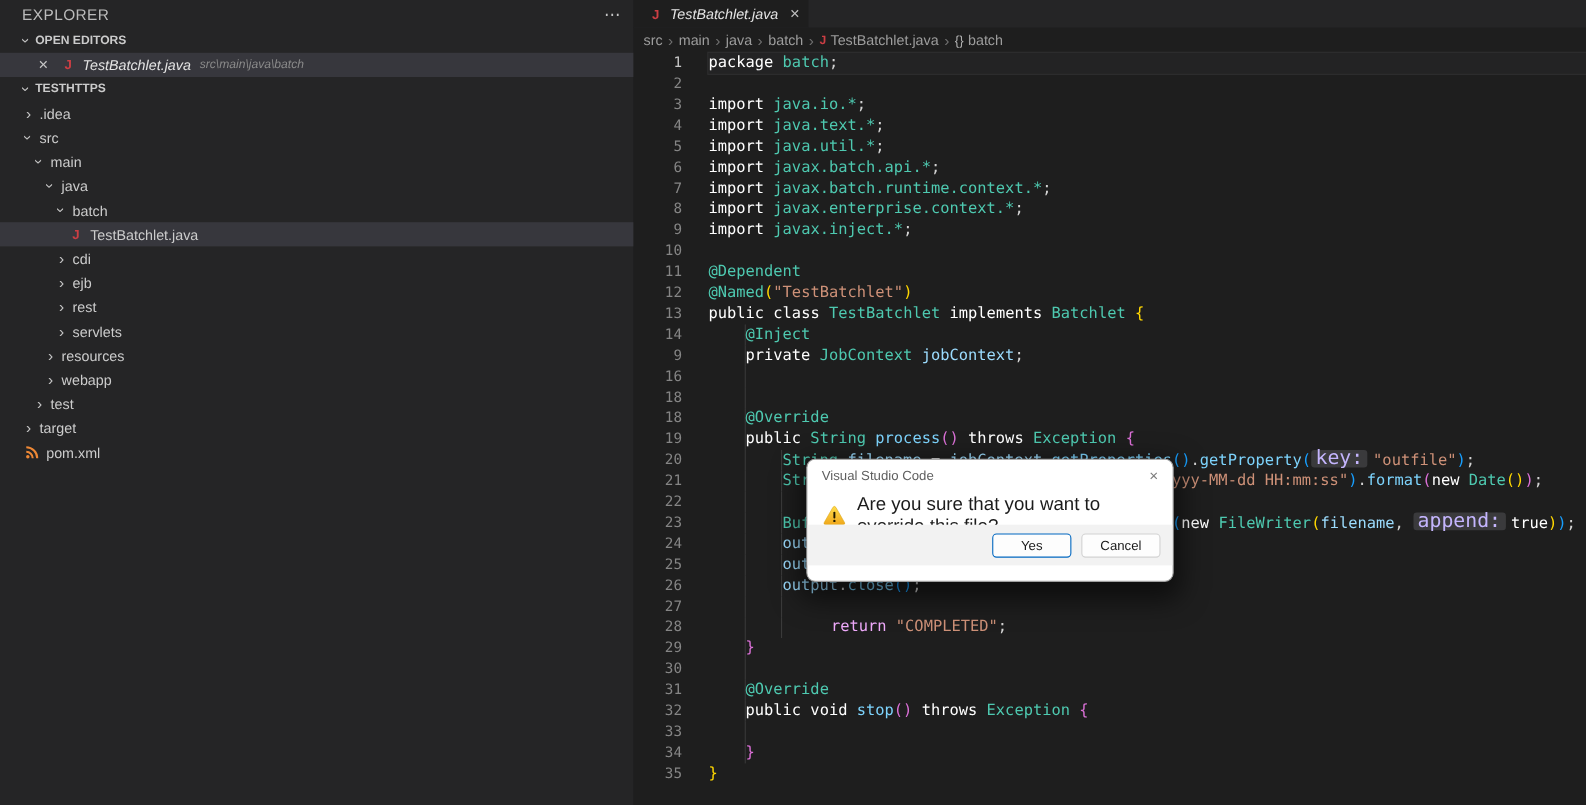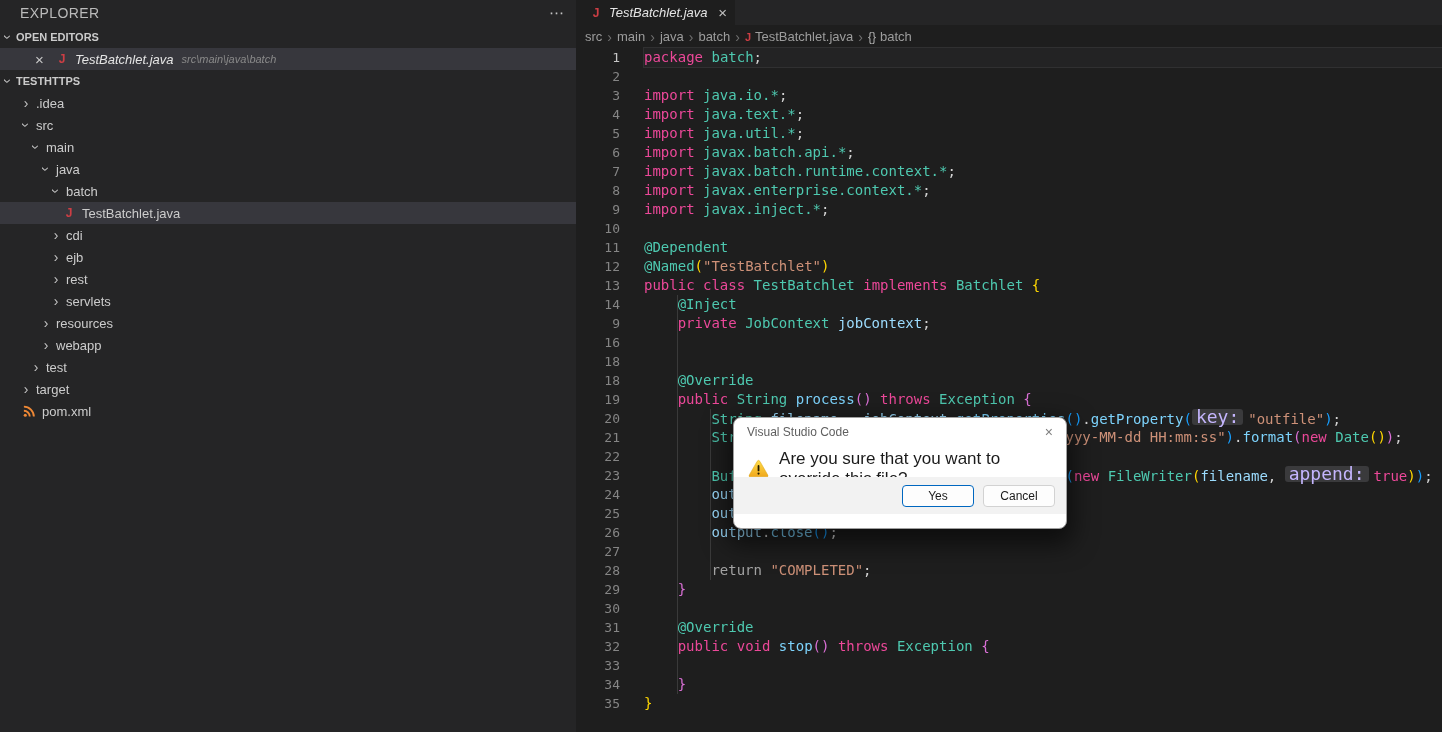--- a/index.html
+++ b/index.html
@@ -6,21 +6,21 @@
   html,body { width:1442px; height:732px; overflow:hidden; background:#1e1e1e;
               font-family:"Liberation Sans", sans-serif; }
   .app { position:relative; width:1442px; height:732px; background:#1e1e1e; }
 
   
   .sidebar { position:absolute; left:0; top:0; width:576px; height:100%;
              background:#252526; color:#cccccc; font-size:13px; }
   .sb-header { height:26px; display:flex; align-items:center; padding:0 12px 0 20px; }
   .sb-title { font-size:14px; color:#bbbbbb; letter-spacing:.4px; }
   .sb-more { margin-left:auto; color:#c5c5c5; font-size:15px; cursor:pointer; }
-  .section-header { height:22px; display:flex; align-items:center; padding-left:0;
+  .section-header { height:22px; display:flex; align-items:center; padding-left:16px;
                     font-weight:bold; font-size:11px; color:#cbcbcb; cursor:pointer; }
   .chev { width:16px; display:inline-block; text-align:center; color:#c5c5c5;
           font-weight:normal; font-size:14px; flex:0 0 16px; }
   .chev.exp { transform:rotate(90deg); }
   .oe-row { height:22px; display:flex; align-items:center; background:#37373d; padding-left:35px; }
   .oe-close { color:#c8c8c8; font-size:15px; width:16px; }
   .file-label { font-style:italic; color:#e4e4e4; margin-left:2px; }
   .oe-path { font-style:italic; color:#8a8a8a; font-size:11px; margin-left:8px; }
   .jicon { color:#cc3e44; font-weight:bold; font-size:12px; width:16px; text-align:center;
            display:inline-block; margin:0 3px 0 3px; flex:0 0 16px; }
@@ -46,22 +46,22 @@
   .code-area { position:relative; font-family:"DejaVu Sans Mono", monospace;
                font-size:14px; color:#d4d4d4; }
   .line { height:19px; line-height:19px; padding-left:68px; position:relative; white-space:pre; }
   .ln { position:absolute; left:0; top:0; width:44px; text-align:right;
         color:#858585; font-size:13px; }
   .line.current .ln { color:#c6c6c6; }
   .content { display:block; height:19px; white-space:pre; }
   .line.current .content { background:#232324; outline:1px solid #303031; }
   .ind { display:inline-block; width:33.7px; height:19px; border-right:1px solid #3a3a3a;
          vertical-align:top; }
-  .tk-kw  { color:#ec4899; }
-  .tk-ctl { color:#a3a3a3; }
+  .tk-kw  { color:#ffffff; }
+  .tk-ctl { color:#f0abfc;margin-left:44px; }
   .tk-typ { color:#4ec9b0; }
   .tk-fn  { color:#7dd3fc; }
   .tk-var { color:#9cdcfe; }
   .tk-str { color:#ce9178; }
   .tk-pun { color:#d4d4d4; }
   .tk-ann { color:#4ec9b0; }
   .tk-b1  { color:#ffd700; }
   .tk-b2  { color:#da70d6; }
   .tk-b3  { color:#179fff; }
   .tk-sp  { color:#d4d4d4; }

